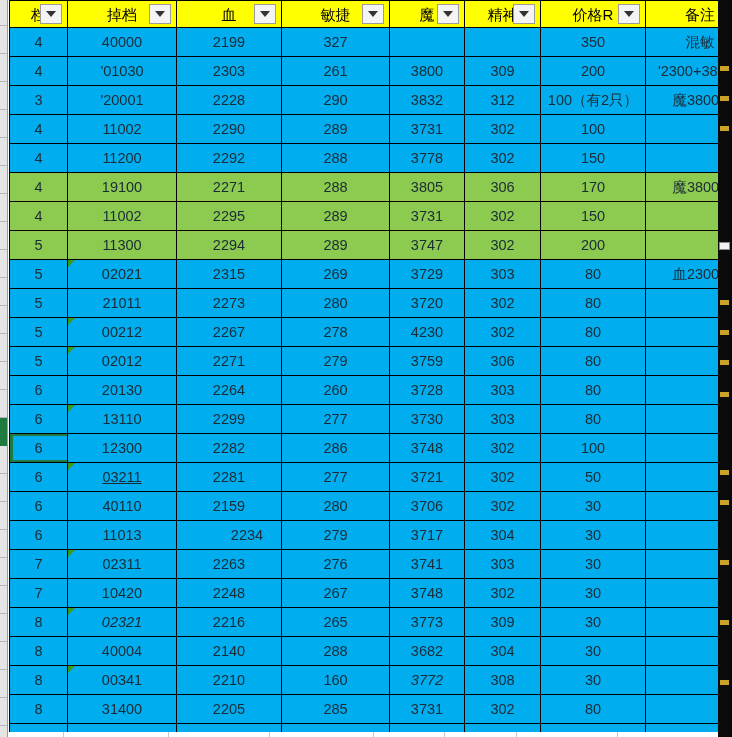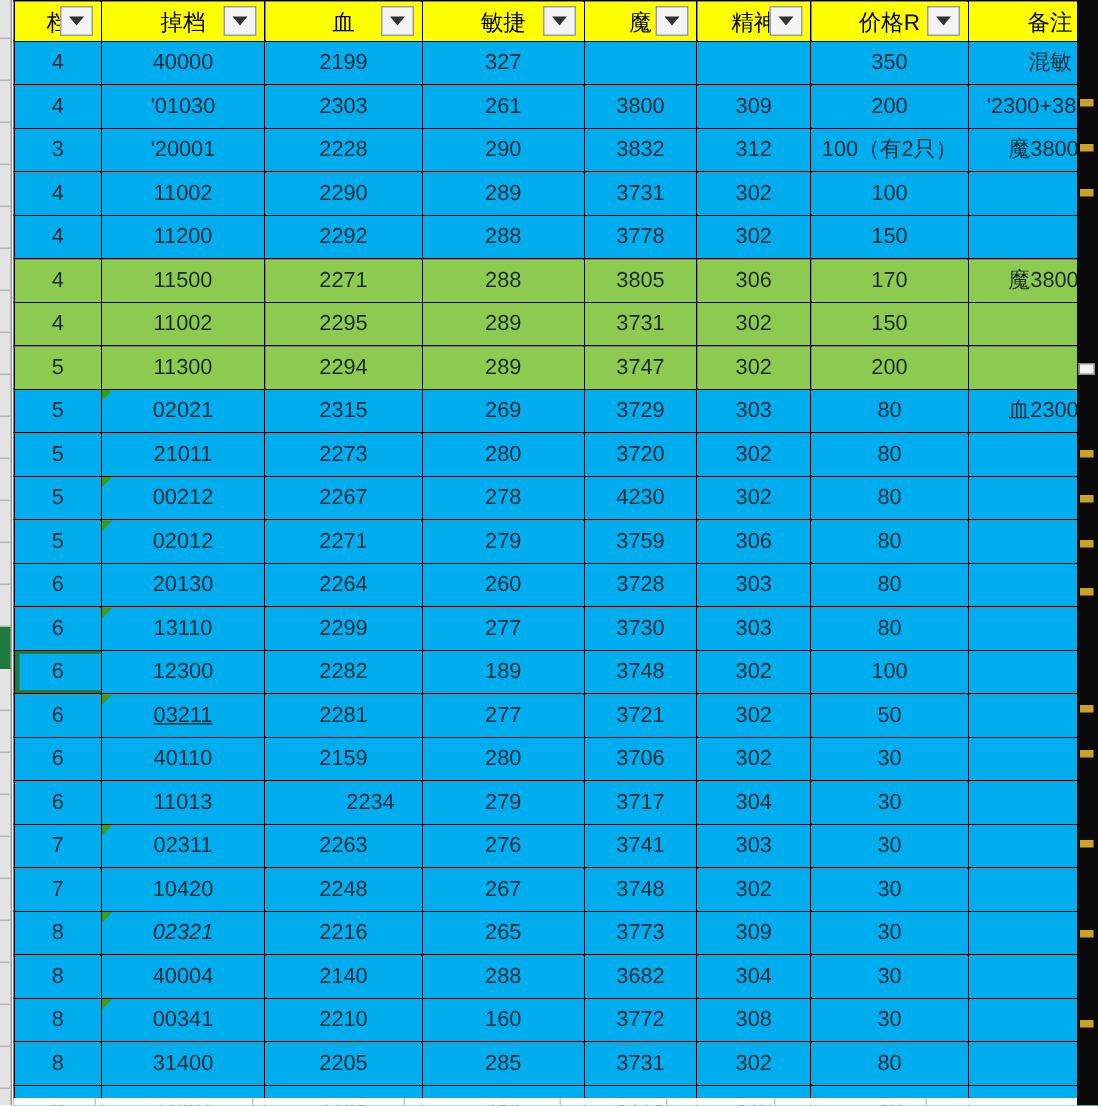--- a/index.html
+++ b/index.html
@@ -421,21 +421,21 @@
           </td>
           <td class="cell col-beizhu" style="width: 104px;">
             <span class="val"></span>
           </td>
         </tr>
         <tr class="green">
           <td class="cell col-dang" style="width: 53px;">
             <span class="val">4</span>
           </td>
           <td class="cell col-diaodang" style="width: 104px;">
-            <span class="val">11500</span>
+            <span class="val">19100</span>
           </td>
           <td class="cell col-xue" style="width: 100px;">
             <span class="val">2271</span>
           </td>
           <td class="cell col-minjie" style="width: 103px;">
             <span class="val">288</span>
           </td>
           <td class="cell col-mo" style="width: 70px;">
             <span class="val">3805</span>
           </td>
@@ -665,21 +665,21 @@
           <td class="cell col-dang" style="width: 53px;">
             <span class="val">6</span>
           </td>
           <td class="cell col-diaodang" style="width: 104px;">
             <span class="val">12300</span>
           </td>
           <td class="cell col-xue" style="width: 100px;">
             <span class="val">2282</span>
           </td>
           <td class="cell col-minjie" style="width: 103px;">
-            <span class="val">189</span>
+            <span class="val">286</span>
           </td>
           <td class="cell col-mo" style="width: 70px;">
             <span class="val">3748</span>
           </td>
           <td class="cell col-jingshen" style="width: 71px;">
             <span class="val">302</span>
           </td>
           <td class="cell col-jiage" style="width: 100px;">
             <span class="val">100</span>
           </td>
@@ -879,21 +879,21 @@
           <td class="cell col-diaodang" style="width: 104px;">
             <span class="err-tri"></span>
             <span class="val">00341</span>
           </td>
           <td class="cell col-xue" style="width: 100px;">
             <span class="val">2210</span>
           </td>
           <td class="cell col-minjie" style="width: 103px;">
             <span class="val">160</span>
           </td>
-          <td class="cell col-mo" style="width: 70px;">
+          <td class="cell col-mo" style="width: 70px; font-style: italic;">
             <span class="val">3772</span>
           </td>
           <td class="cell col-jingshen" style="width: 71px;">
             <span class="val">308</span>
           </td>
           <td class="cell col-jiage" style="width: 100px;">
             <span class="val">30</span>
           </td>
           <td class="cell col-beizhu" style="width: 104px;">
             <span class="val"></span>

